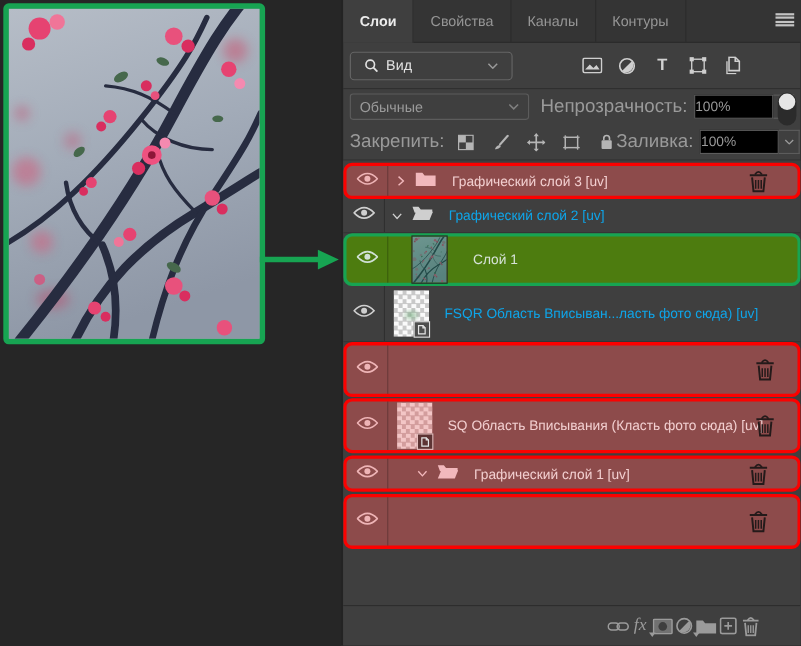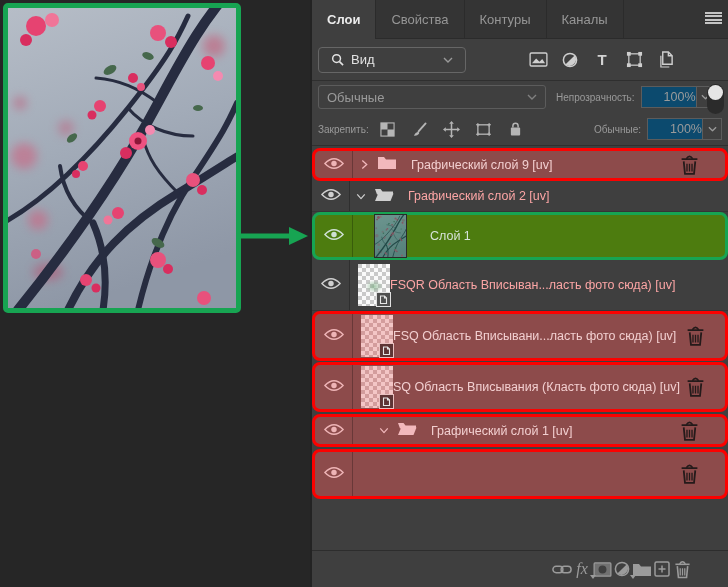--- a/index.html
+++ b/index.html
@@ -31,45 +31,45 @@
   .ficon{width:20px;height:20px;display:flex;align-items:center;justify-content:center;}
   .t-glyph{font-size:15px;font-weight:bold;color:#d2d2d2;}
   .toggle{position:absolute;right:4px;top:45px;width:17px;height:30px;border-radius:9px;background:#2b2b2b;}
   .toggle .knob{position:absolute;top:1px;left:1px;width:15px;height:15px;border-radius:50%;background:#e6e6e6;}
   .frow{position:relative;}
   
   .blend-row{height:32px;display:flex;align-items:center;padding:0 6px;box-sizing:border-box;}
   .blend-select{width:228px;height:24px;border:1px solid #5c5c5c;border-radius:3px;display:flex;
        align-items:center;padding:0 8px;box-sizing:border-box;font-size:13px;color:#9a9a9a;}
   .blend-select .spacer{flex:1;}
-  .dim-label{font-size:10px;color:#9a9a9a;white-space:nowrap;}
+  .dim-label{font-size:17px;color:#9a9a9a;white-space:nowrap;}
   .val-wrap{display:flex;align-items:center;margin-left:6px;}
-  .val-box{width:56px;height:22px;border:1px solid #5c5c5c;background:#0c4a6e;color:#9a9a9a;
-       font-size:12.5px;display:flex;align-items:center;justify-content:flex-end;box-sizing:border-box;}
+  .val-box{width:72px;height:22px;border:1px solid #5c5c5c;background:#000000;color:#9a9a9a;
+       font-size:12.5px;display:flex;align-items:center;justify-content:flex-start;box-sizing:border-box;}
   .val-chev{width:19px;height:22px;border:1px solid #5c5c5c;border-left:none;display:flex;
        align-items:center;justify-content:center;box-sizing:border-box;color:#9a9a9a;}
   
   .lock-row{height:33px;display:flex;align-items:center;padding:0 6px;border-bottom:1px solid #2f2f2f;box-sizing:border-box;}
   .lock-icons{display:flex;align-items:center;gap:14px;margin-left:10px;color:#b5b5b5;}
   .lock-icons .ficon{width:18px;height:18px;}
   .fill-group{margin-left:auto;display:flex;align-items:center;}
   
   .layers{height:406px;padding-top:2px;box-sizing:border-box;overflow:hidden;background:#3f3f3f;}
   .layer-row{position:relative;display:flex;align-items:stretch;box-sizing:border-box;}
   .layer-row.normal{border-bottom:1px solid #353535;}
   .layer-row.red{background:#8d4b4b;border:3px solid #fb0100;border-radius:8px;color:#f2cfd0;}
   .layer-row.green{background:#4d7c0f;border:3px solid #17a452;border-radius:8px;color:#d6e2d8;}
   .h-group{height:33px;} .h-norm{height:31px;} .h-sel{height:48px;} .h-thumb{height:51px;}
   .h-thumb2{height:50px;}
   .eye-col{width:37px;flex:0 0 37px;display:flex;align-items:center;justify-content:center;
        border-right:1px solid rgba(0,0,0,.25);}
-  .row-content{flex:1;display:flex;align-items:center;padding-left:6px;min-width:0;}
+  .row-content{flex:1;display:flex;align-items:center;padding-left:6px;gap:14px;min-width:0;}
   .chev{width:10px;display:flex;align-items:center;justify-content:center;flex:0 0 10px;}
   .lname{font-size:12.5px;white-space:nowrap;overflow:hidden;}
-  .normal .lname{color:#fca5a5;}
+  .normal .lname{color:#0ea5e9;}
   .thumb{position:relative;width:32px;height:42px;flex:0 0 32px;}
   .thumb.img{width:31px;flex-basis:31px;margin-left:16px;outline:1px solid #2a2a2a;}
   .thumb.img svg{display:block;width:31px;height:42px;}
   .checker{background:repeating-conic-gradient(#fafafa 0% 25%, #c9c9c9 0% 50%);background-size:8px 8px;}
   .checker.redtint{background:repeating-conic-gradient(#f3c6c6 0% 25%, #d39d9d 0% 50%);background-size:8px 8px;}
   .smudge{position:absolute;left:22%;top:38%;width:55%;height:30%;
        background:radial-gradient(closest-side, rgba(110,170,120,.6), rgba(110,170,120,0));}
   .pinkfill{background:#ffb9c0;}
   .badge{position:absolute;right:-1px;bottom:-1px;width:13px;height:13px;background:#4e4e4e;
        border:1px solid #e0e0e0;box-sizing:content-box;display:flex;align-items:center;justify-content:center;}
@@ -265,24 +265,24 @@
   <div class="panel">
 
     <div class="tabbar">
       <div class="tab active">
           <span>Слои</span>
         </div>
       <div class="tab">
           <span>Свойства</span>
         </div>
       <div class="tab">
+          <span>Каналы</span>
+        </div>
+      <div class="tab">
           <span>Контуры</span>
-        </div>
-      <div class="tab">
-          <span>Каналы</span>
         </div>
       <div class="menu-btn">
           <i></i>
           <i></i>
           <i></i>
           <i></i>
         </div>
     </div>
 
     <div class="filter-row frow">
@@ -370,21 +370,21 @@
               <use href="#artlock-i"></use>
             </svg>
           </span>
         <span class="ficon">
             <svg width="13" height="16" viewBox="0 0 14 17">
               <use href="#lock-i"></use>
             </svg>
           </span>
       </div>
       <div class="fill-group">
-        <span class="dim-label">Обычные:</span>
+        <span class="dim-label">Заливка:</span>
         <div class="val-wrap">
           <div class="val-box">
               <span>100%</span>
             </div>
           <div class="val-chev">
               <svg width="9" height="6" viewBox="0 0 10 6">
                 <use href="#chev-sm-i"></use>
               </svg>
             </div>
         </div>
@@ -401,21 +401,21 @@
           </div>
         <div class="row-content" style="gap:8px">
           <span class="chev iconc">
               <svg width="7" height="11" viewBox="0 0 8 12">
                 <use href="#chev-right-i"></use>
               </svg>
             </span>
           <span class="iconc"><svg width="20" height="15" viewBox="0 0 20 15">
                 <use href="#folder-closed-i"></use>
               </svg></span>
-          <span class="lname" style="margin-left:6px">Графический слой 9 [uv]</span>
+          <span class="lname" style="margin-left:6px">Графический слой 3 [uv]</span>
         </div>
         <span class="trash-btn"><svg width="19" height="21" viewBox="0 0 18 20">
               <use href="#trash-i"></use>
             </svg></span>
       </div>
 
       <div class="layer-row normal h-norm">
         <div class="eye-col">
             <span class="iconc"><svg width="20" height="13" viewBox="0 0 22 14">
                 <use href="#eye-i"></use>
@@ -469,30 +469,20 @@
           <span class="lname">FSQR Область Вписыван...ласть фото сюда) [uv]</span>
         </div>
       </div>
 
       <div class="layer-row red h-thumb2">
         <div class="eye-col">
             <span class="iconc" style="color:#eeb4b6"><svg width="20" height="13" viewBox="0 0 22 14">
                 <use href="#eye-i"></use>
               </svg></span>
           </div>
-        <div class="row-content">
-          <span class="thumb checker redtint" style="margin-left:2px">
-            <span class="badge">
-                <svg width="9" height="10" viewBox="0 0 9 10">
-                  <use href="#so-badge-i"></use>
-                </svg>
-              </span>
-          </span>
-          <span class="lname">FSQ Область Вписывани...ласть фото сюда) [uv]</span>
-        </div>
         <span class="trash-btn" style="right:20px"><svg width="19" height="21" viewBox="0 0 18 20">
               <use href="#trash-i"></use>
             </svg></span>
       </div>
 
       <div class="layer-row red h-thumb2" style="margin-top:1px">
         <div class="eye-col">
             <span class="iconc" style="color:#eeb4b6"><svg width="20" height="13" viewBox="0 0 22 14">
                 <use href="#eye-i"></use>
               </svg></span>

